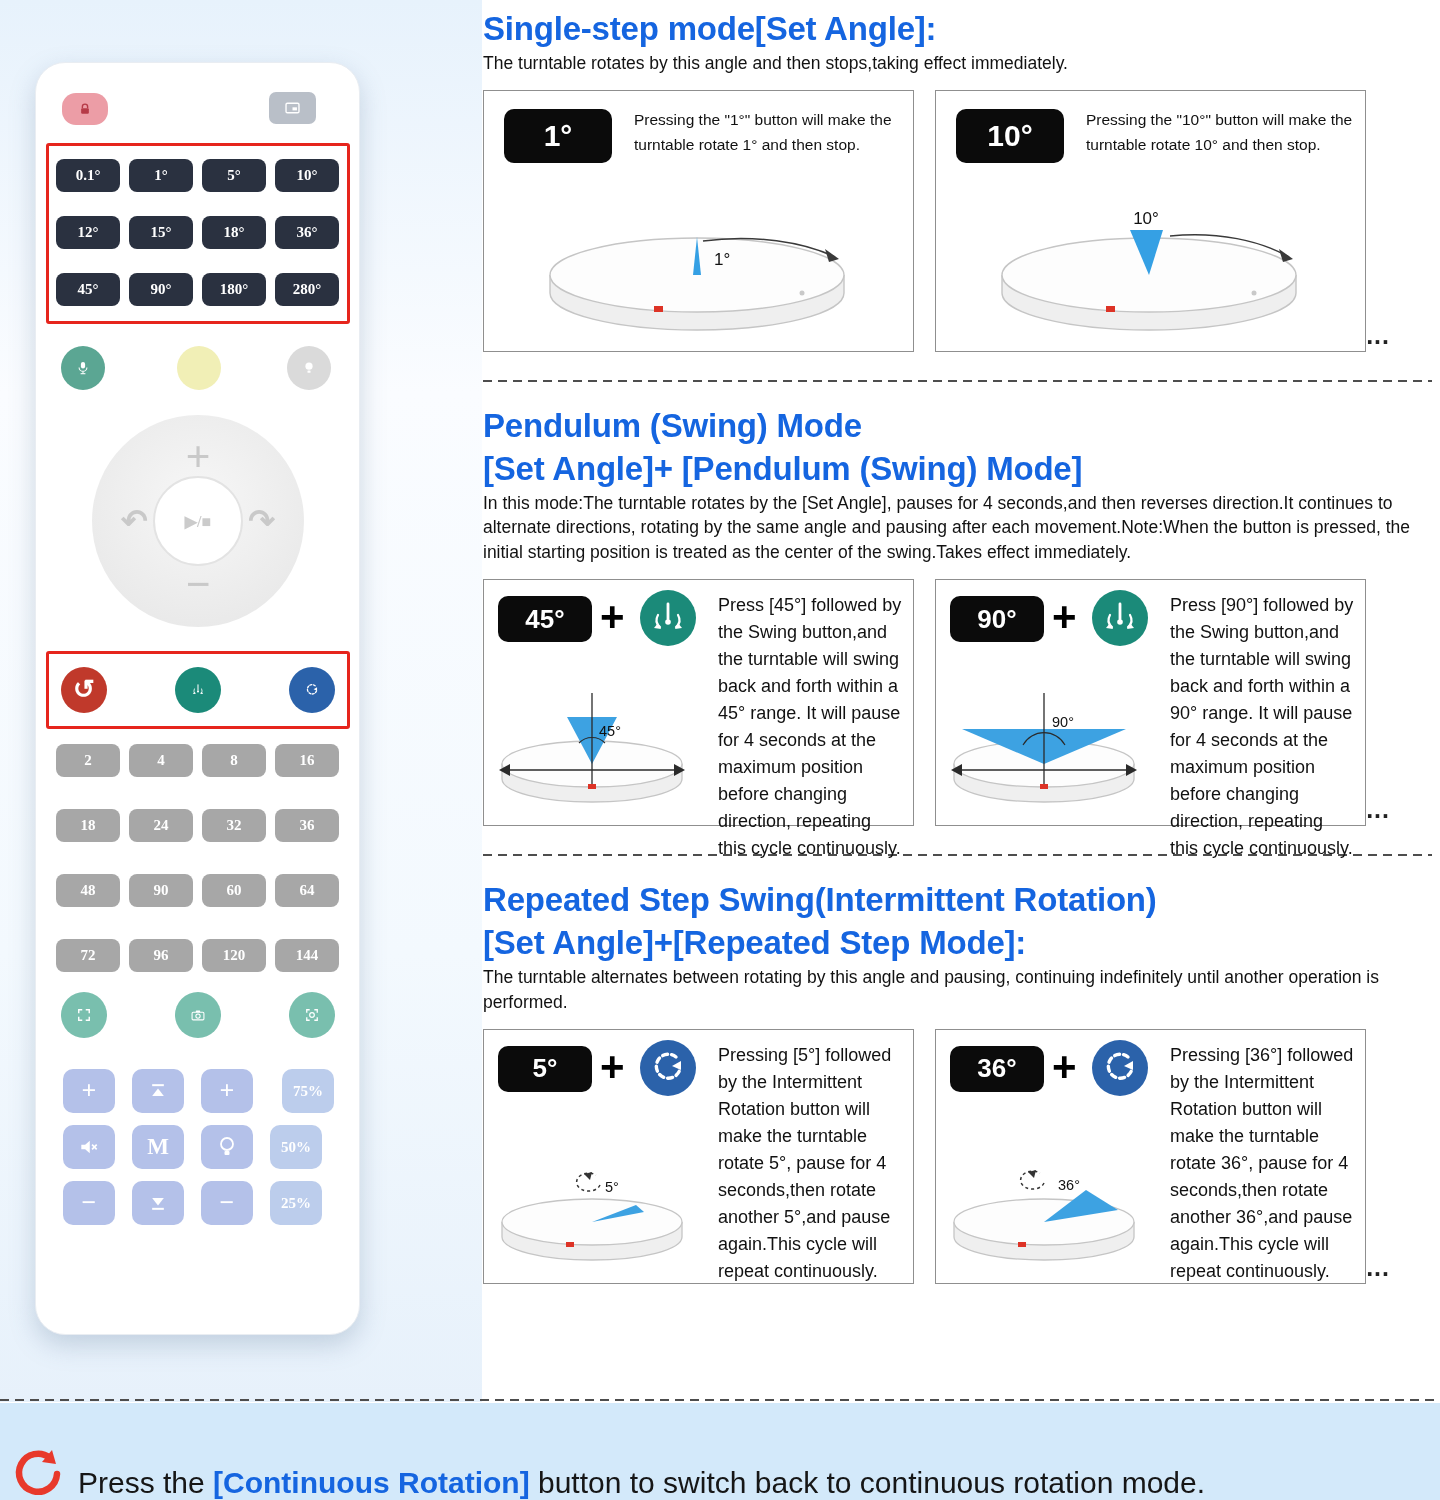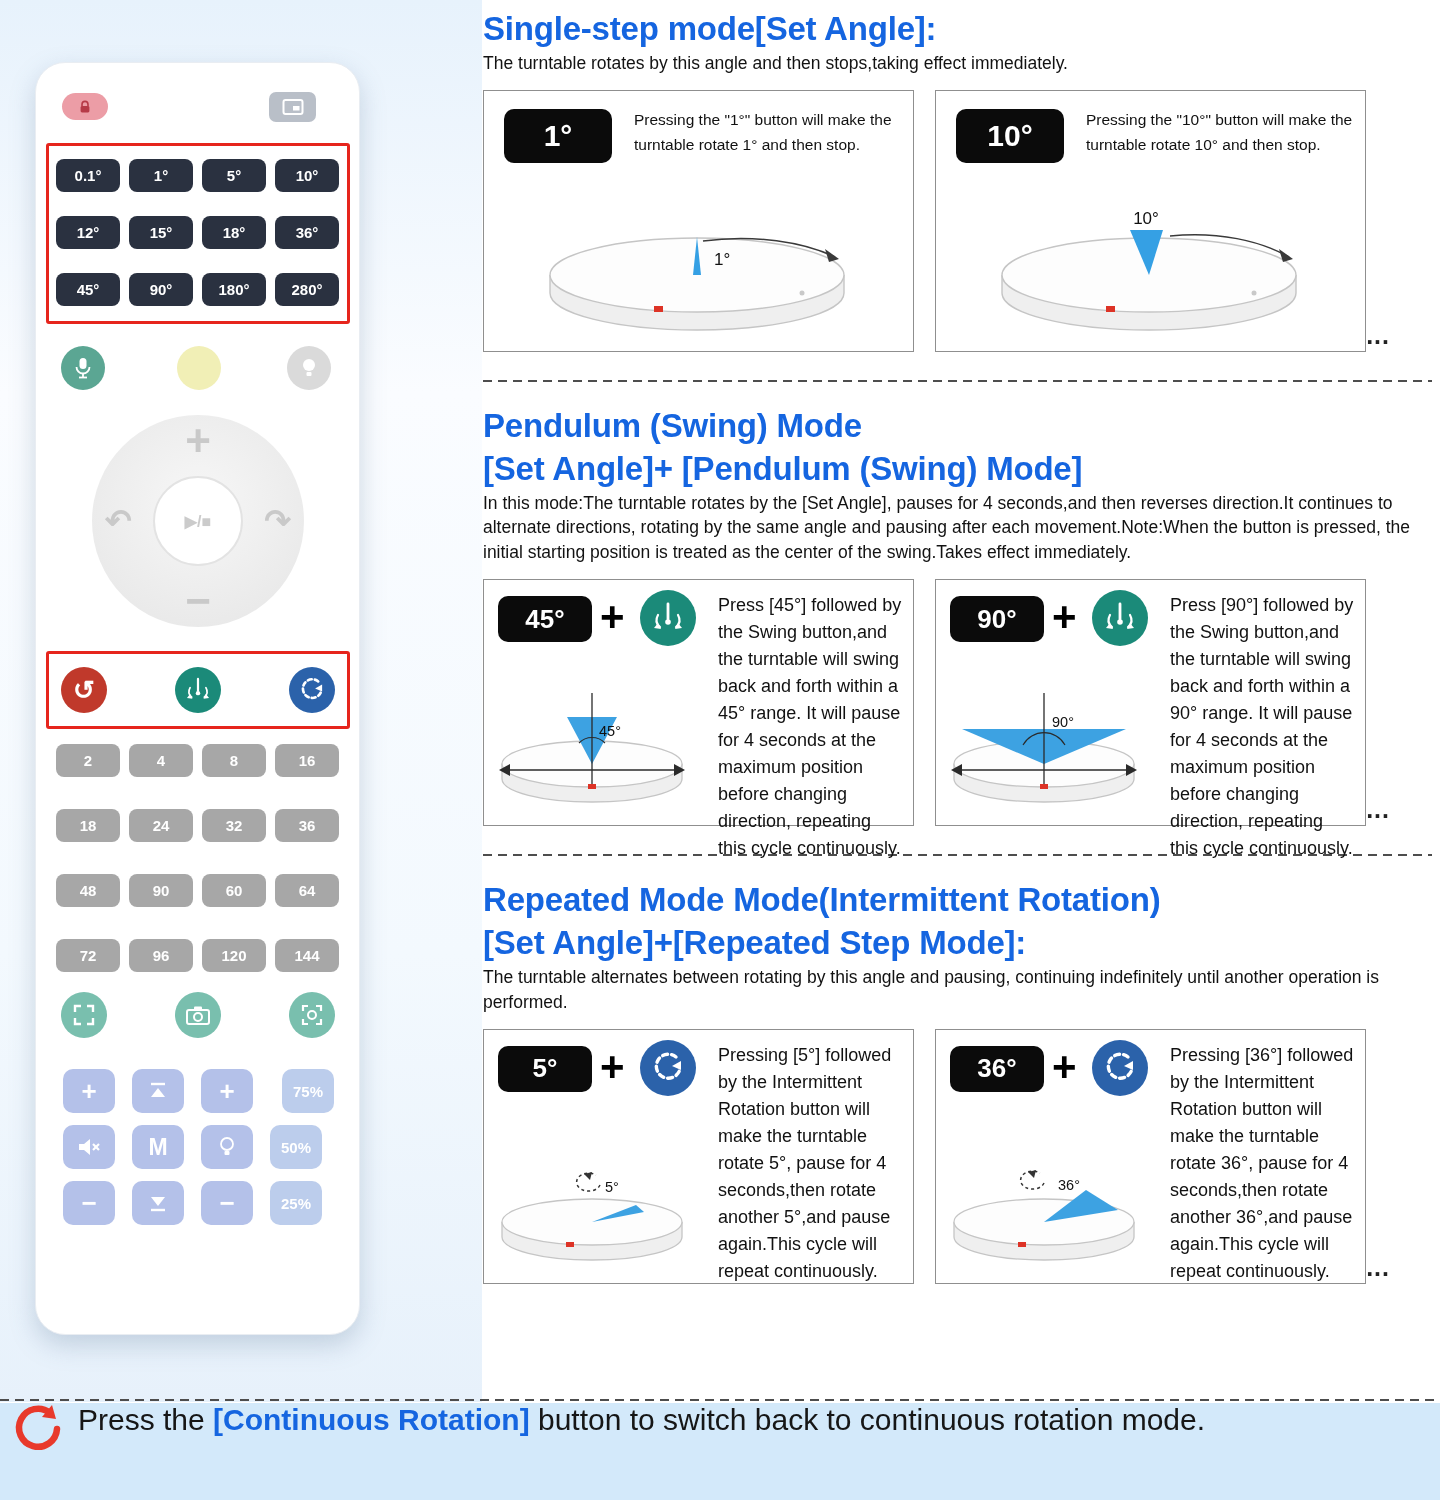--- a/index.html
+++ b/index.html
@@ -1,18 +1,18 @@
 <!DOCTYPE html>
 <html><head>
 <meta charset="utf-8">
 <style>
 *{box-sizing:border-box;margin:0;padding:0}
 html,body{width:1440px;height:1500px}
 body{position:relative;overflow:hidden;background:#fff;font-family:"Liberation Sans",sans-serif}
-button{font-family:Liberation Sans, sans-serif;border:none;background:none;padding:0;cursor:pointer}
+button{font-family:Liberation Serif, serif;border:none;background:none;padding:16px;cursor:pointer}
 
 
 .left-bg{position:absolute;left:0;top:0;width:482px;height:1402px;
   background:linear-gradient(180deg,#e7f2fc 0%,#fafcff 28%,#f3f9fe 68%,#e7f1fb 100%)}
 .remote{position:absolute;left:35px;top:62px;width:325px;height:1273px;background:#fff;
   border:1px solid #e9edf2;border-radius:30px;box-shadow:0 10px 26px rgba(90,120,150,.28)}
 .lock-btn{position:absolute;left:26px;top:30px;width:46px;height:27px;border-radius:14px;background:#ec9da6;display:flex;align-items:center;justify-content:center}
 .disp-btn{position:absolute;left:233px;top:29px;width:47px;height:30px;border-radius:7px;background:#b9bfc8;display:flex;align-items:center;justify-content:center}
 .frame{position:absolute;left:10px;width:304px;border:3px solid #e6251d;border-radius:3px}
 .f1{top:80px;height:181px}
@@ -52,21 +52,21 @@
 .t2{left:234px;top:12px;right:10px;font-size:18px;line-height:1.5}
 .diag{position:absolute}
 .d1{left:20px;top:86px}
 .d2{left:4px;top:90px}
 .d3{left:4px;top:98px}
 .dots{position:absolute;right:0;bottom:2px;font-size:25px;font-weight:bold;color:#222;letter-spacing:1px}
 .sep{width:949px;height:2px;margin:28px 0 23px;background:repeating-linear-gradient(90deg,#4d4d4d 0 9px,transparent 9px 15px)}
 
 
 .page-sep{position:absolute;left:0;top:1399px;width:1440px;height:2px;background:repeating-linear-gradient(90deg,#4d4d4d 0 9px,transparent 9px 15px)}
-.footer{position:absolute;left:0;top:1403px;width:1440px;height:97px;background:#d3e9fa;display:flex;align-items:flex-start;gap:14px;padding:0 10px 0 12px}
+.footer{position:absolute;left:0;top:1403px;width:1440px;height:97px;background:#d3e9fa;display:flex;align-items:flex-end;gap:14px;padding:0 10px 0 12px}
 .footer-text{font-size:30px;color:#161616;white-space:nowrap}
 .hl{color:#1565e0;font-weight:bold}
 </style>
 </head>
 <body>
 
 <div class="left-bg"></div>
 
 <div class="remote">
 
@@ -319,21 +319,21 @@
           <rect x="100" y="114" width="8" height="5" fill="#dd3326"></rect>
         </svg>
       </div>
       <div class="dots">...</div>
     </div>
   </section>
 
   <div class="sep"></div>
 
   <section>
-    <div class="sec-title">Repeated Mode Mode(Intermittent Rotation)</div>
+    <div class="sec-title">Repeated Step Swing(Intermittent Rotation)</div>
     <div class="sec-title">[Set Angle]+[Repeated Step Mode]:</div>
     <div class="sec-desc">The turntable alternates between rotating by this angle and pausing, continuing indefinitely until another operation is performed.</div>
     <div class="cards">
       <div class="card h255">
         <div class="chip sm">5°</div>
         <div class="plus-glyph">+</div>
         <div class="mode-circle blue">
           <svg width="36" height="36" viewBox="0 0 36 36">
               <path d="M26,7 A12,12 0 1 0 30,19" fill="none" stroke="#fff" stroke-width="3.4" stroke-dasharray="5,4" stroke-linecap="round"></path>
               <polygon points="31,20 22,16 31,11" fill="#fff"></polygon>

